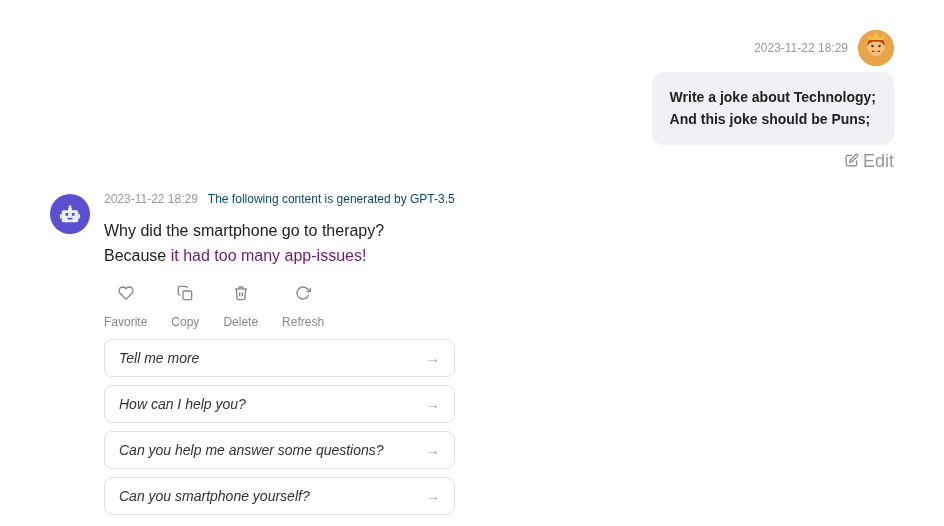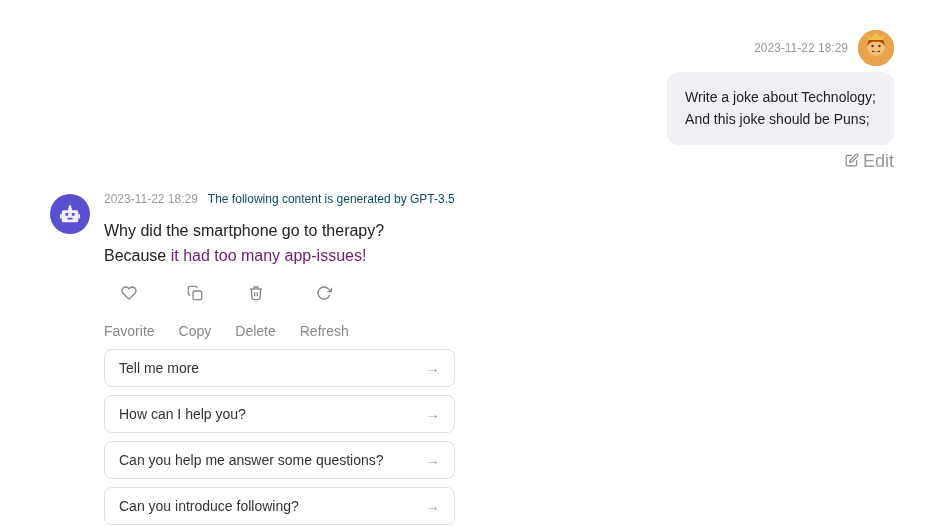--- a/index.html
+++ b/index.html
@@ -53,20 +53,21 @@
     }
 
     .user-bubble {
       background: #f0f0f5;
       border-radius: 12px;
       padding: 14px 18px;
       max-width: 480px;
       font-size: 14px;
       color: #222;
       line-height: 1.6;
+      font-weight: bold;
     }
 
     .user-actions {
       display: flex;
       align-items: center;
       gap: 4px;
       margin-top: 6px;
       color: #999;
       font-size: 18px;
       cursor: pointer;
@@ -142,39 +143,40 @@
       display: flex;
       flex-direction: row;
       gap: 24px;
       margin-top: 4px;
     }
 
     .action-btn {
       display: flex;
       flex-direction: column;
       align-items: center;
-      gap: 18px;
+      gap: 10px;
       cursor: pointer;
       color: #888;
-      font-size: 14px;
+      font-size: 12px;
       border: none;
       background: none;
       padding: 0;
     }
 
     .action-btn .icon {
       font-size: 16px;
     }
 
     
     .suggestions {
       display: flex;
       flex-direction: column;
       gap: 8px;
       max-width: 530px;
+      font-style: italic;
     }
 
     .suggestion-item {
       display: flex;
       align-items: center;
       justify-content: space-between;
       border: 1.5px solid #e0e0e0;
       border-radius: 8px;
       padding: 10px 14px;
       font-size: 14px;
@@ -305,20 +307,20 @@
         </div>
         <div class="suggestion-item">
           <span>How can I help you?</span>
           <span class="suggestion-arrow">→</span>
         </div>
         <div class="suggestion-item">
           <span>Can you help me answer some questions?</span>
           <span class="suggestion-arrow">→</span>
         </div>
         <div class="suggestion-item">
-          <span>Can you introduce following?</span>
+          <span>Can you smartphone yourself?</span>
           <span class="suggestion-arrow">→</span>
         </div>
       </div>
     </div>
   </div>
 
 </div>
 
 </body></html>

